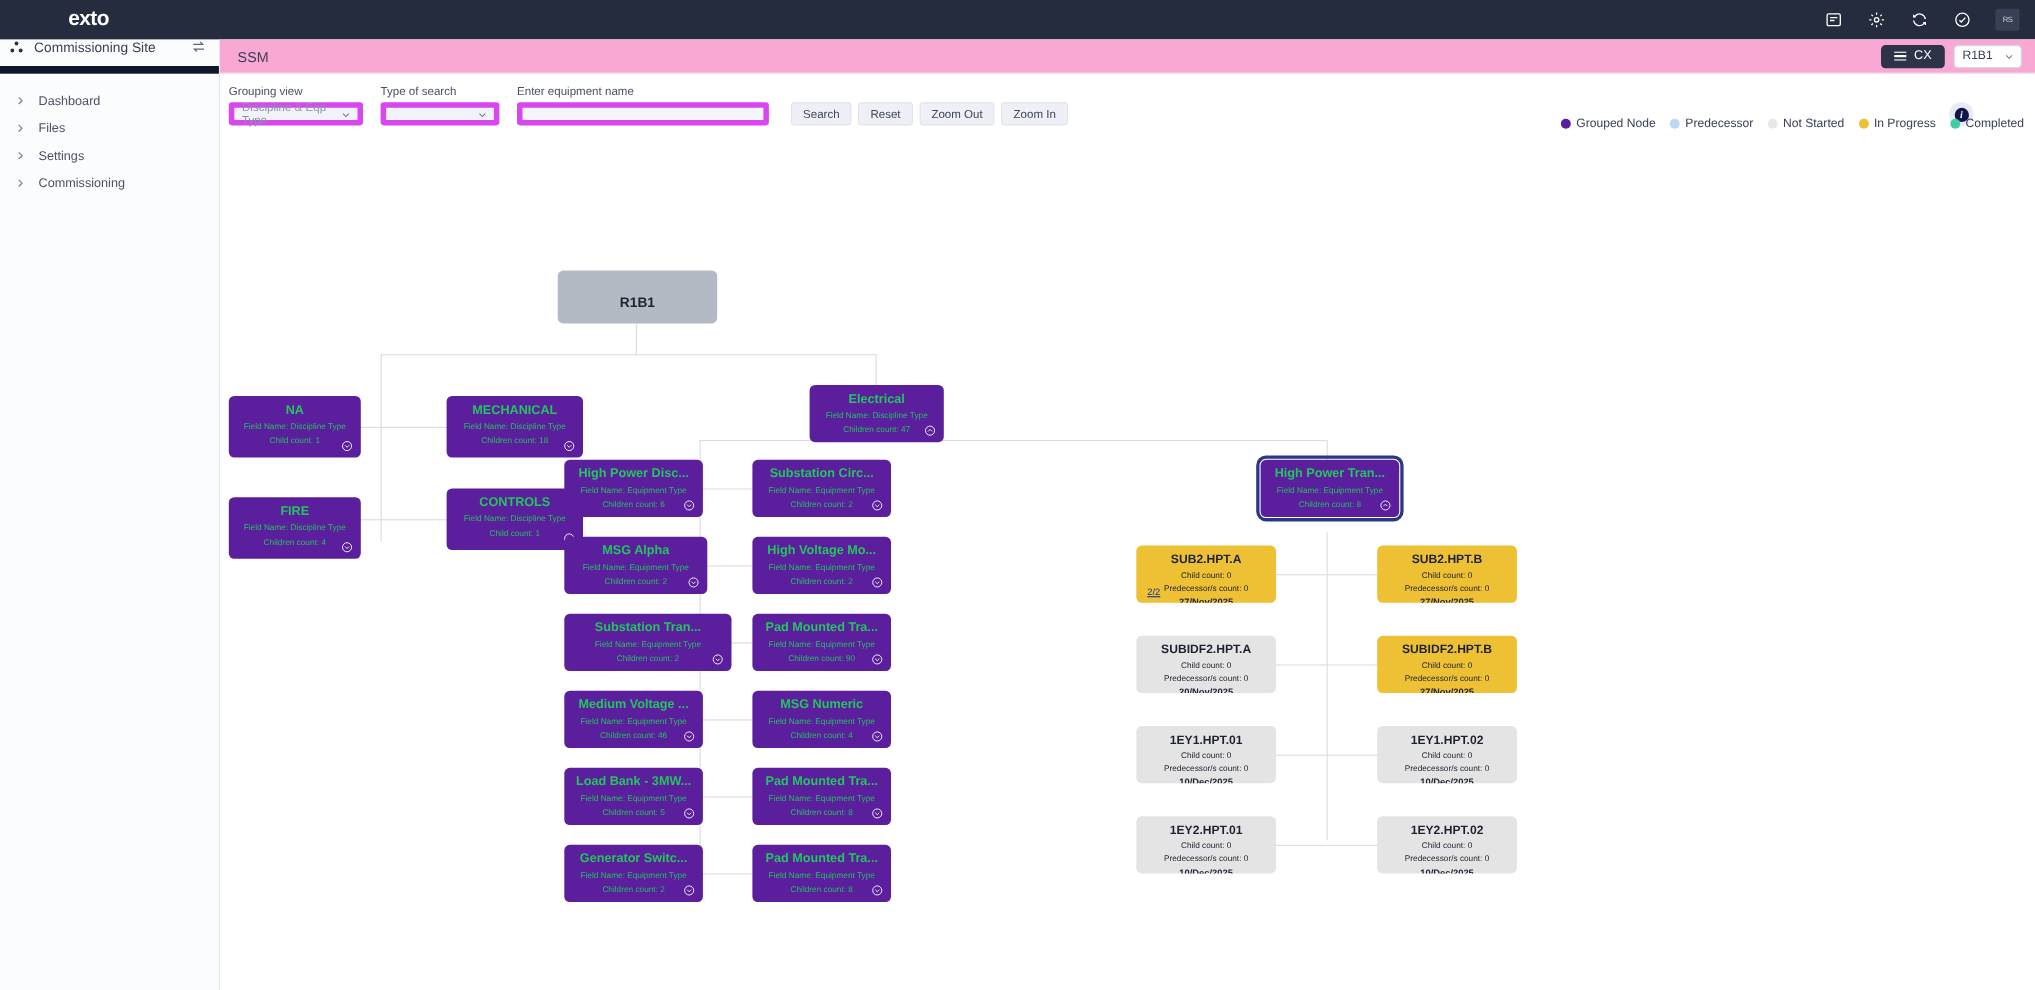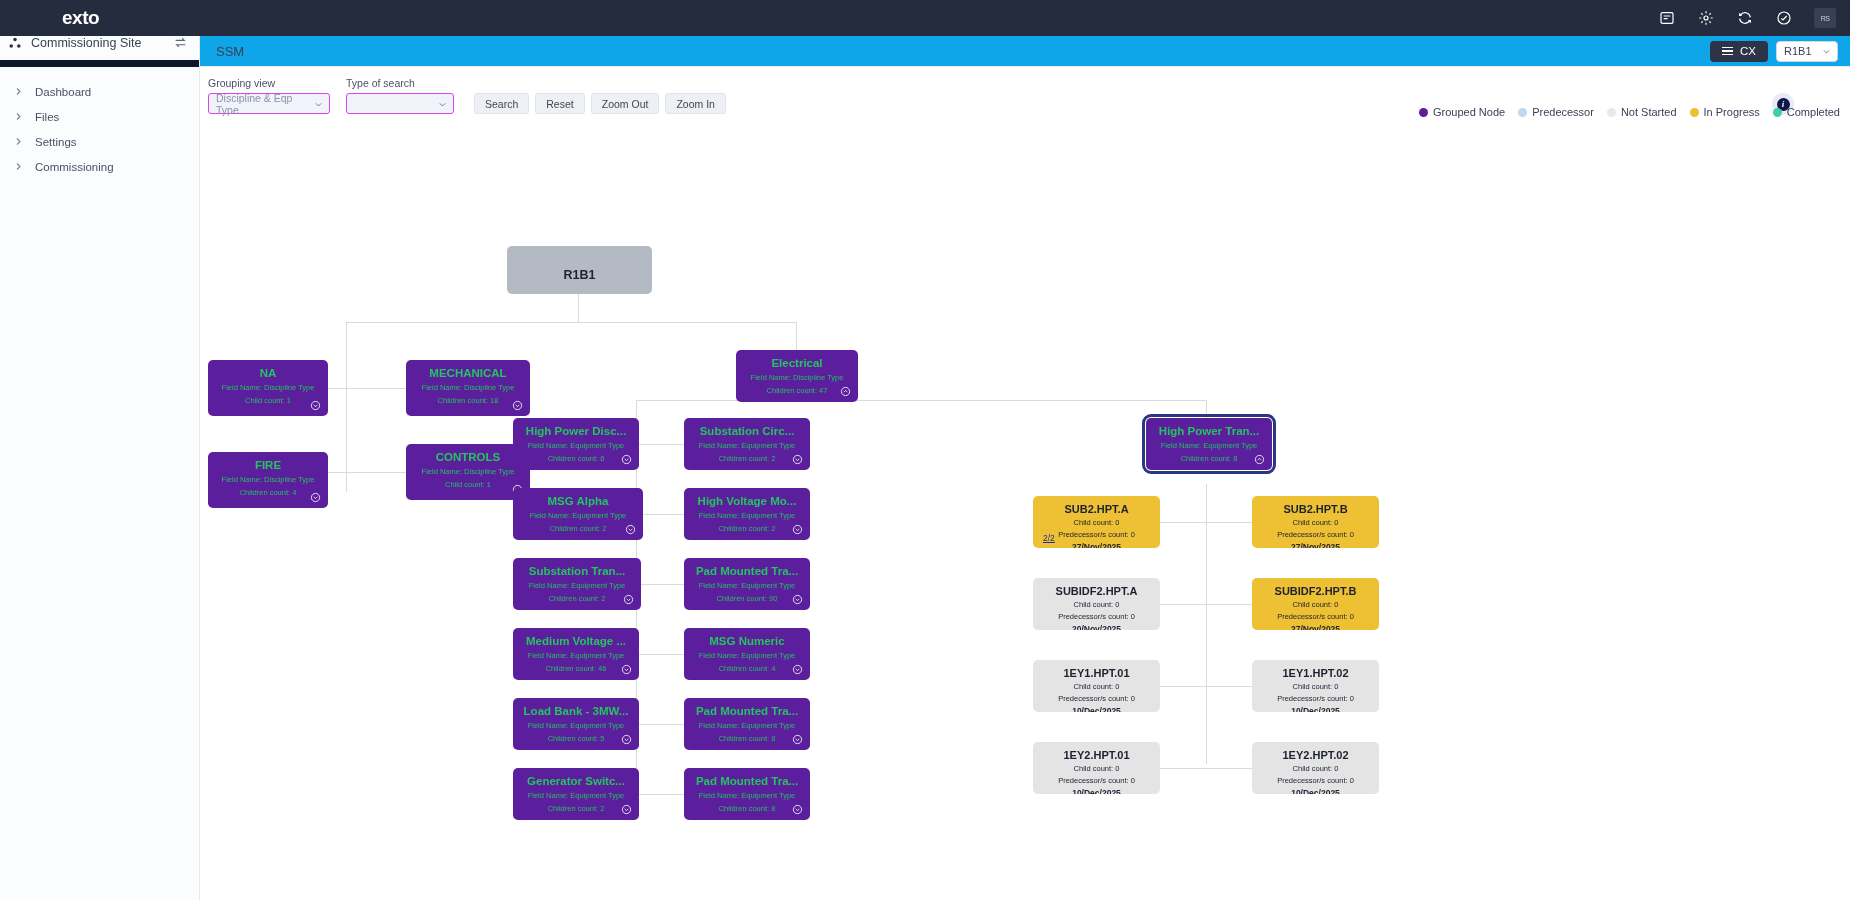--- a/index.html
+++ b/index.html
@@ -83,21 +83,21 @@
     font-size: 11.5px;
     color: #4a5166;
   }
 
   
   .content { position: absolute; top: 36px; left: 200px; width: 1650px; height: 864px; background:#fff; }
   .page-head {
     height: 31px;
     display: flex; align-items: center;
     border-bottom: 1px solid #e9ecf2;
-    background: #0ea5e9;
+    background: #f9a8d4;
     padding: 0 12px 0 16px;
   }
   .page-title { font-size: 13px; color: #3a4157; }
   .head-right { margin-left: auto; display: flex; align-items: center; gap: 8px; }
   .cx-btn {
     background: #2d3448; color: #ffffff;
     border-radius: 4px;
     height: 21px; padding: 0 12px;
     display: flex; align-items: center; gap: 7px;
     font-size: 11.5px; font-weight: 400;
@@ -116,21 +116,21 @@
   .caret { width: 8px; height: 8px; color: #6b7governing; }
   .caret svg { display:block; color: #6b7388; }
 
   
   .toolbar { position: relative; padding: 10px 0 0 8px; height: 56px; }
   .fields { display: flex; align-items: flex-end; gap: 0; }
   .field { margin-right: 16px; }
   .field-label { font-size: 10.5px; color: #4a5166; margin-bottom: 4px; display:block; }
   .sel, .txt {
     height: 21px;
-    border: 1px solid #d946ef;
+    border: 5px solid #d946ef;
     border-radius: 3px;
     background: #f1f3fb;
     font-size: 10.5px;
     color: #8b93a8;
     display: flex; align-items: center;
     padding: 4px 7px;
   }
   .sel { width: 122px; justify-content: space-between; cursor: pointer; }
   .sel.narrow { width: 108px; }
   .txt { width: 229px; background: #f4f6fc; cursor: text; }
@@ -352,20 +352,24 @@
         <div class="sel narrow">
           <span></span>
           <span class="caret">
             <svg viewBox="0 0 24 24" width="9" height="9" fill="none" stroke="#6b7388" stroke-width="2.5">
                 <path d="M5 9l7 7 7-7"></path>
               </svg>
           </span>
         </div>
       </div>
 
+      <div class="field">
+        <span class="field-label">Enter equipment name</span>
+        <div class="txt" placeholder=""></div>
+      </div>
 
       <div class="btn-row">
         <div class="btn">Search</div>
         <div class="btn">Reset</div>
         <div class="btn">Zoom Out</div>
         <div class="btn">Zoom In</div>
       </div>
     </div>
 
     <div class="info-badge">
@@ -511,21 +515,21 @@
       <div class="n-title">MSG Alpha</div>
       <div class="n-line">Field Name: Equipment Type</div>
       <div class="n-line">Children count: 2</div>
       <span class="n-toggle">
           <svg viewBox="0 0 24 24" width="11" height="11" fill="none" stroke="#fff" stroke-width="1.8">
             <circle cx="12" cy="12" r="9"></circle>
             <path d="M8 10.5l4 4 4-4"></path>
           </svg>
         </span>
     </div>
-    <div class="node group" style="left:313px; top:432px; width:128px; height:52px;">
+    <div class="node group" style="left:313px; top:432px; width:152px; height:52px;">
       <div class="n-title">Substation Tran...</div>
       <div class="n-line">Field Name: Equipment Type</div>
       <div class="n-line">Children count: 2</div>
       <span class="n-toggle">
           <svg viewBox="0 0 24 24" width="11" height="11" fill="none" stroke="#fff" stroke-width="1.8">
             <circle cx="12" cy="12" r="9"></circle>
             <path d="M8 10.5l4 4 4-4"></path>
           </svg>
         </span>
     </div>

